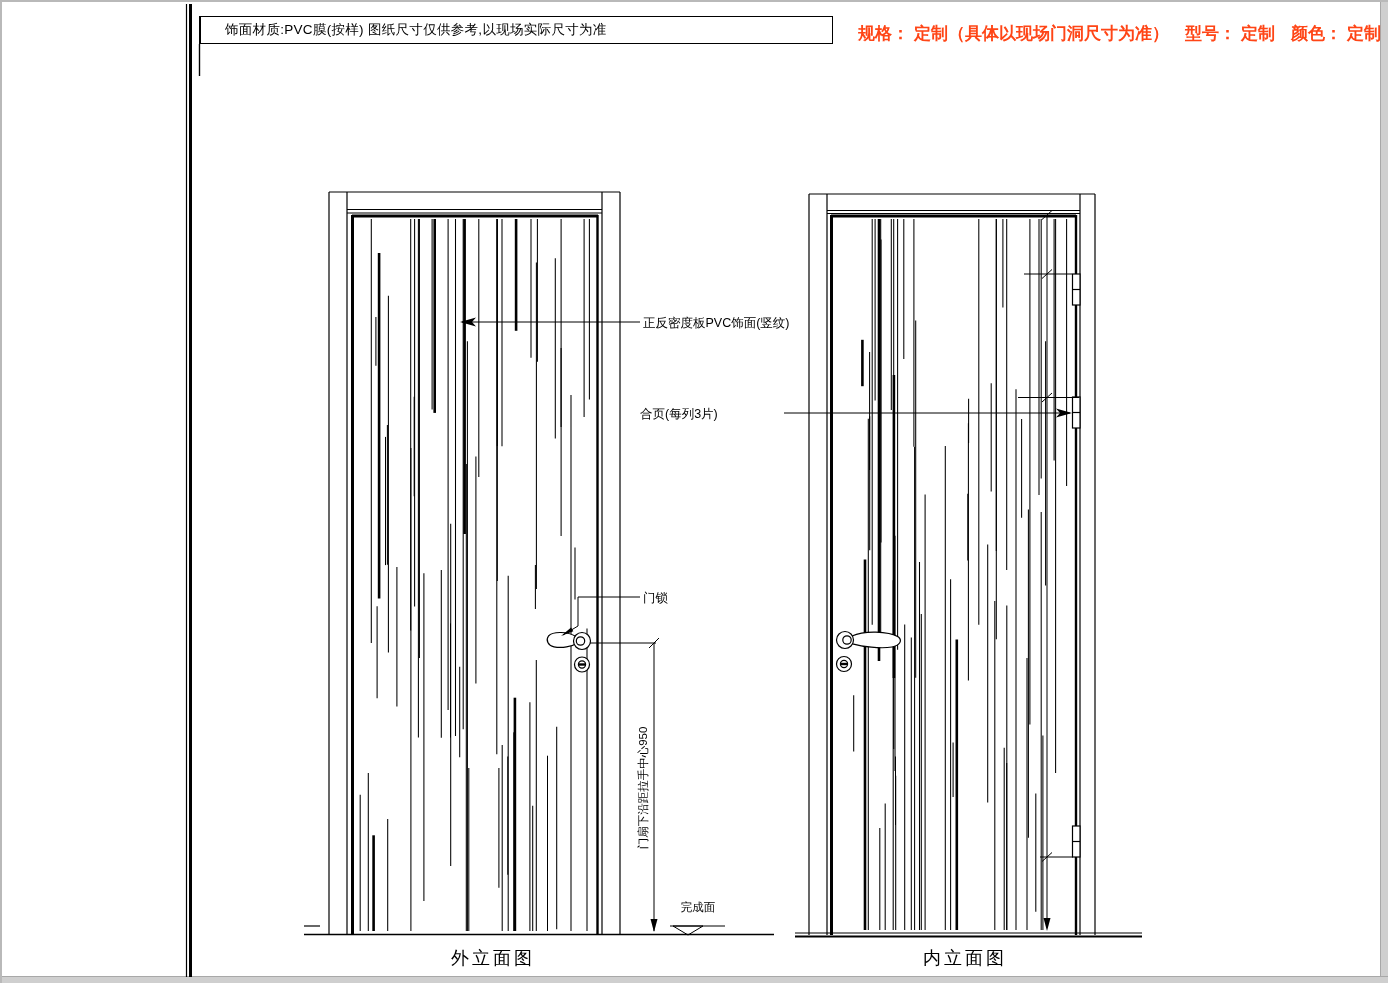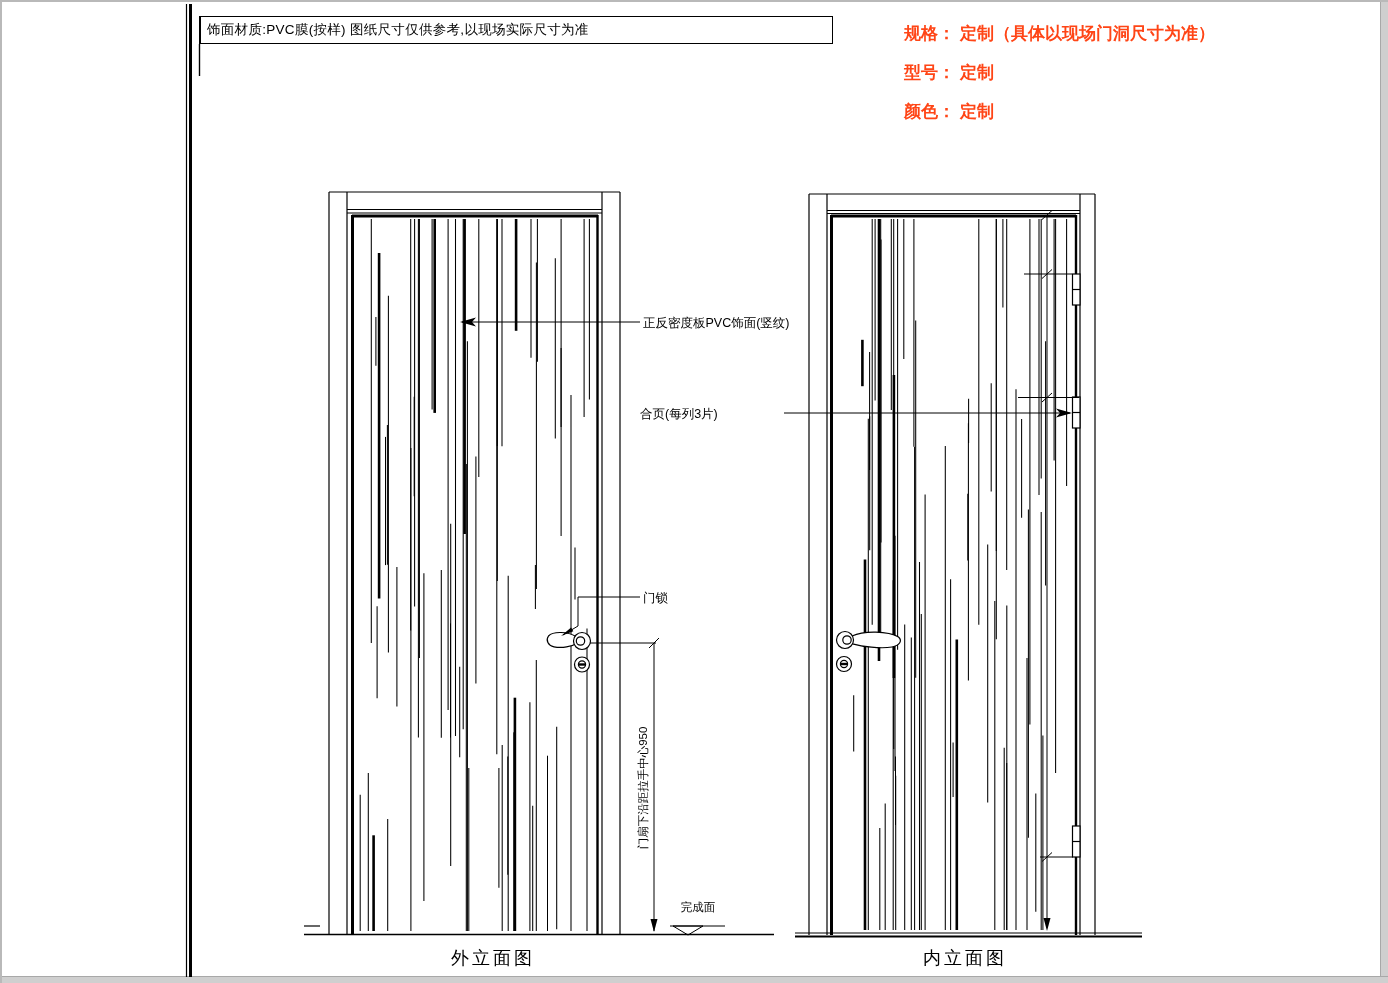--- a/index.html
+++ b/index.html
@@ -14,26 +14,26 @@
     font-family:"Liberation Sans","DejaVu Sans",sans-serif;
   }
   #right-strip{position:absolute;right:0;top:0;width:7px;height:983px;background:#cfcfcf;border-left:1px solid #a8a8a8;}
   #bottom-strip{position:absolute;left:0;bottom:0;width:1388px;height:6px;background:#cfcfcf;border-top:1px solid #a8a8a8;}
   #title-box{
     position:absolute;left:197px;top:14px;width:634px;height:28px;
     border:1.4px solid #000;border-left-width:2px;box-sizing:border-box;
     display:flex;align-items:center;
   }
   #title-box .note{
-    padding-left:6px;font-size:13.5px;color:#000;letter-spacing:0.3px;white-space:nowrap;
+    padding-left:24px;font-size:13.5px;color:#000;letter-spacing:0.3px;white-space:nowrap;
   }
   #spec-panel{
     position:absolute;left:856px;top:20px;
-    display:flex;flex-direction:column;gap:16px;
-    color:#ff4516;font-weight:bold;font-size:17px;white-space:nowrap;margin-left:46px;
+    display:flex;flex-direction:row;gap:16px;
+    color:#ff4516;font-weight:bold;font-size:17px;white-space:nowrap;
   }
   .spec-row{display:flex;gap:5px;}
   svg text{font-family:"Liberation Sans","DejaVu Sans",sans-serif;fill:#000;}
   svg{position:absolute;left:0;top:0;}
 </style>
 </head>
 <body>
 
 <div id="page">
   <div id="right-strip"></div>

